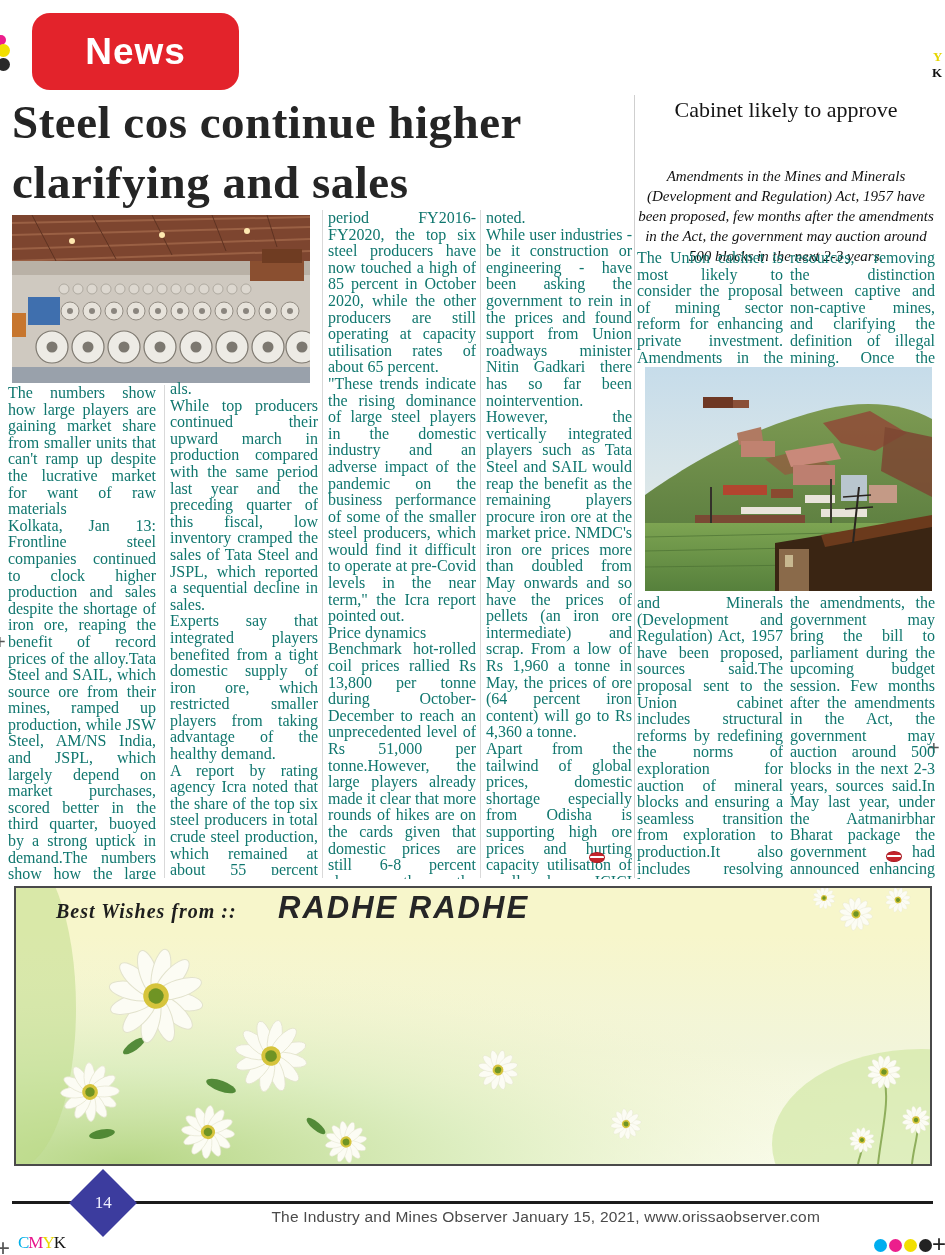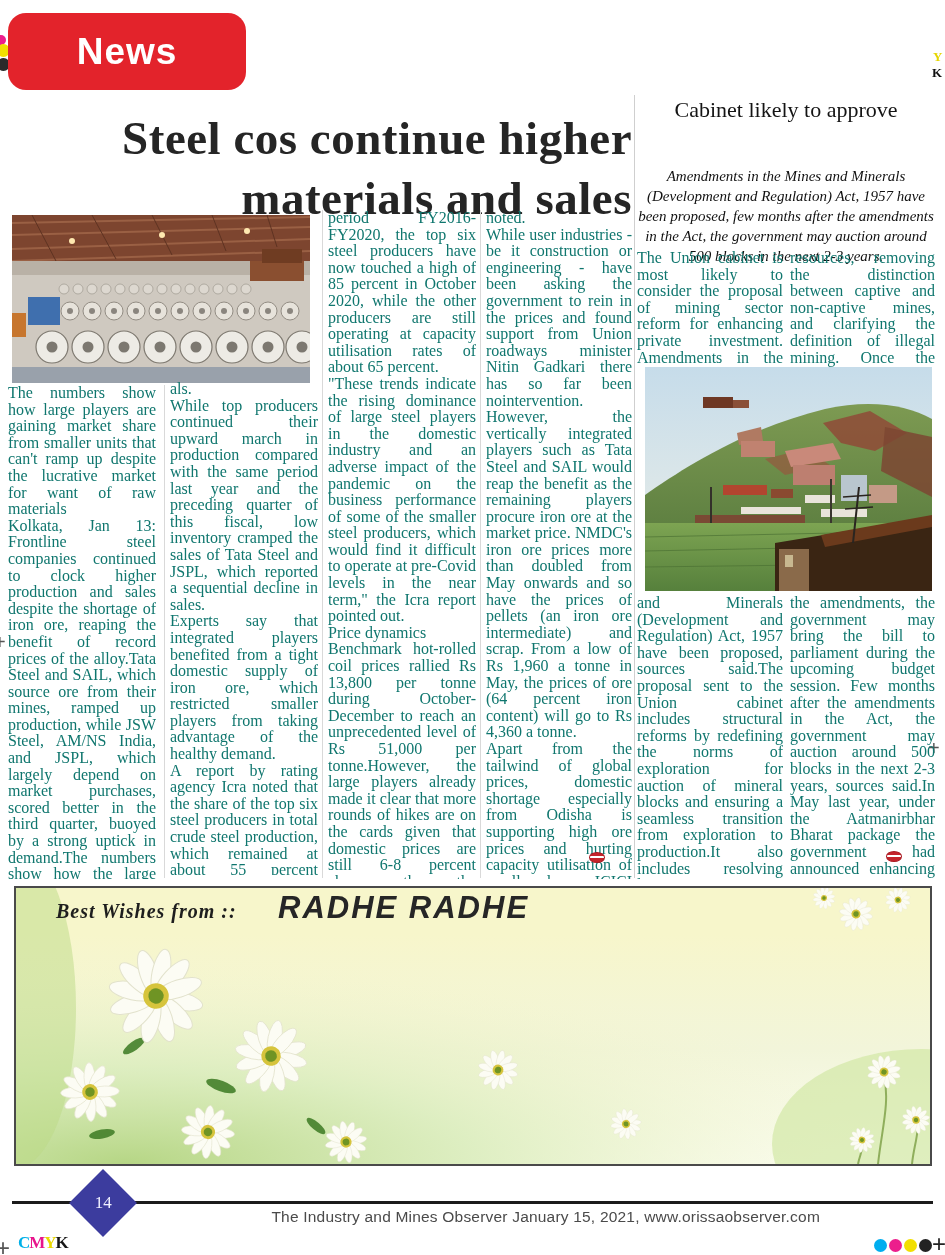--- a/index.html
+++ b/index.html
@@ -5,26 +5,26 @@
   html,body{margin:0;padding:0;background:#fff;}
   .page{position:relative;width:945px;height:1255px;background:#ffffff;overflow:hidden;
         font-family:"Liberation Serif",serif;color:#1c1c1c;}
 
   
   .dot{position:absolute;border-radius:50%;}
   .crop{position:absolute;font-family:"Liberation Sans",sans-serif;color:#555;font-size:20px;line-height:1;}
   .reg-letter{position:absolute;font-family:"Liberation Serif",serif;font-weight:bold;font-size:13px;line-height:1;}
 
   
-  .news-tab{position:absolute;left:8px;top:13px;width:238px;height:77px;background:#e3232b;
+  .news-tab{position:absolute;left:32px;top:13px;width:207px;height:77px;background:#e3232b;
             border-radius:18px;display:flex;align-items:center;justify-content:center;}
   .news-tab span{color:#fff;font-family:"Liberation Sans",sans-serif;font-weight:bold;font-size:37px;letter-spacing:1px;}
 
   
-  .hl-left{position:absolute;left:12px;top:108px;width:620px;text-align:right;
+  .hl-left{position:absolute;left:12px;top:92px;width:620px;text-align:left;
            font-weight:bold;font-size:47px;line-height:60px;color:#252525;letter-spacing:0.5px;}
   .hl-right{position:absolute;left:637px;top:92px;width:298px;text-align:center;
             font-size:22px;line-height:36px;color:#141414;}
   .standfirst{position:absolute;left:637px;top:166px;width:298px;text-align:center;
               font-weight:normal;font-style:italic;font-size:15px;line-height:20px;color:#111;}
 
   
   .photo{position:absolute;overflow:hidden;}
   .photo-steel{left:12px;top:215px;width:298px;height:168px;}
   .photo-hill{left:645px;top:367px;width:287px;height:224px;}
@@ -57,21 +57,21 @@
   .ad-title{position:absolute;left:262px;top:2px;font-family:"Liberation Sans",sans-serif;
             font-weight:bold;font-style:italic;font-size:31px;color:#262626;letter-spacing:2px;}
 
   
   .footer-line{position:absolute;left:12px;top:1201px;width:921px;height:3px;background:#1b1b1b;}
   .diamond{position:absolute;left:79px;top:1179px;width:48px;height:48px;background:#3c3c9e;
            transform:rotate(45deg);display:flex;align-items:center;justify-content:center;}
   .diamond span{transform:rotate(-45deg);color:#f0f0ff;font-size:17px;font-family:"Liberation Serif",serif;}
   .footer-text{position:absolute;left:240px;top:1208px;width:580px;text-align:right;
                font-family:"Liberation Sans",sans-serif;font-size:15.5px;color:#4a4a4a;letter-spacing:0.2px;}
-  .cmyk{position:absolute;left:18px;top:1233px;font-weight:bold;font-size:17px;font-family:"Liberation Serif",serif;}
+  .cmyk{position:absolute;left:18px;top:1233px;font-weight:normal;font-size:17px;font-family:"Liberation Serif",serif;}
   .cmyk span{margin-right:-1px;}
 </style>
 </head>
 <body>
 
 <div class="page">
 
   <div class="dot" style="left:-4px;top:35px;width:10px;height:10px;background:#ec1e8c;"></div>
   <div class="dot" style="left:-3px;top:44px;width:13px;height:13px;background:#f2df00;"></div>
   <div class="dot" style="left:-3px;top:58px;width:13px;height:13px;background:#2a2a2a;"></div>
@@ -81,21 +81,21 @@
 
   <span class="crop" style="left:-6px;top:632px;">+</span>
   <span class="crop" style="left:928px;top:738px;">+</span>
 
   <div class="news-tab">
     <span>News</span>
   </div>
 
   <div class="hl-left">
     <span>Steel cos continue higher</span><br>
-    <span>materials and sales</span>
+    <span>clarifying and sales</span>
   </div>
 
   <div class="photo photo-steel">
     <svg width="298" height="168" viewBox="0 0 298 168">
       <rect width="298" height="168" fill="#cfc9c0"></rect>
       <rect width="298" height="46" fill="#7d452f"></rect>
       <g stroke="#9a6044" stroke-width="2">
         <line x1="0" y1="8" x2="298" y2="2"></line>
           <line x1="0" y1="20" x2="298" y2="12"></line>
         <line x1="0" y1="34" x2="298" y2="24"></line>

